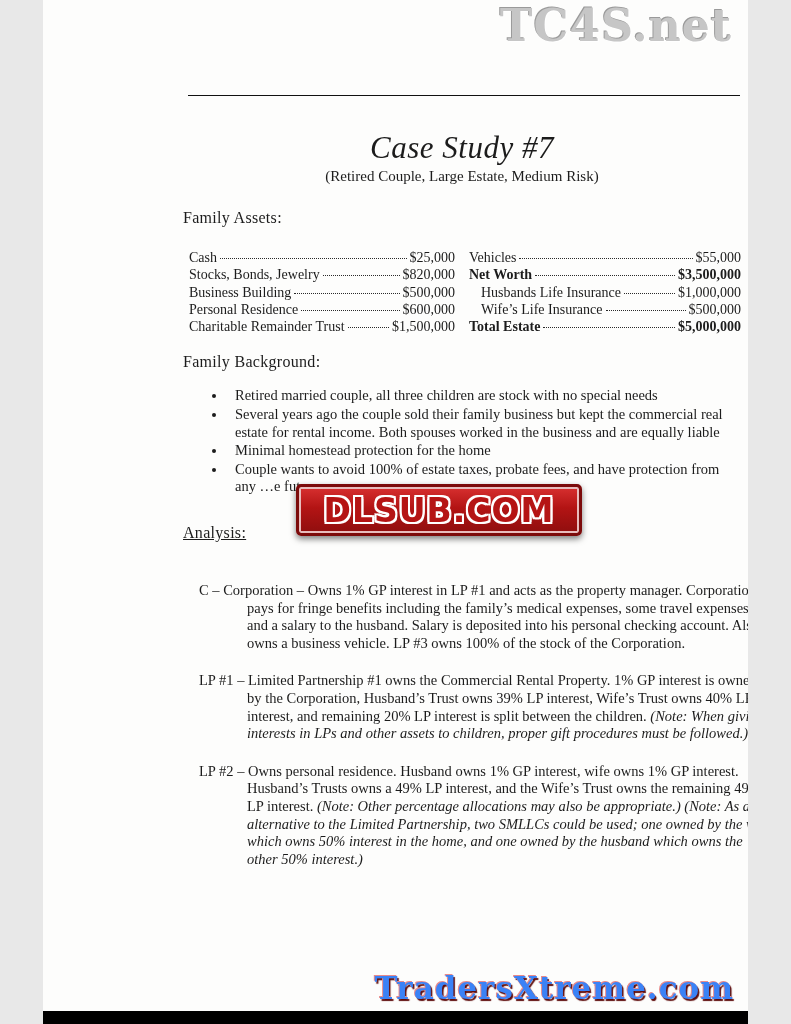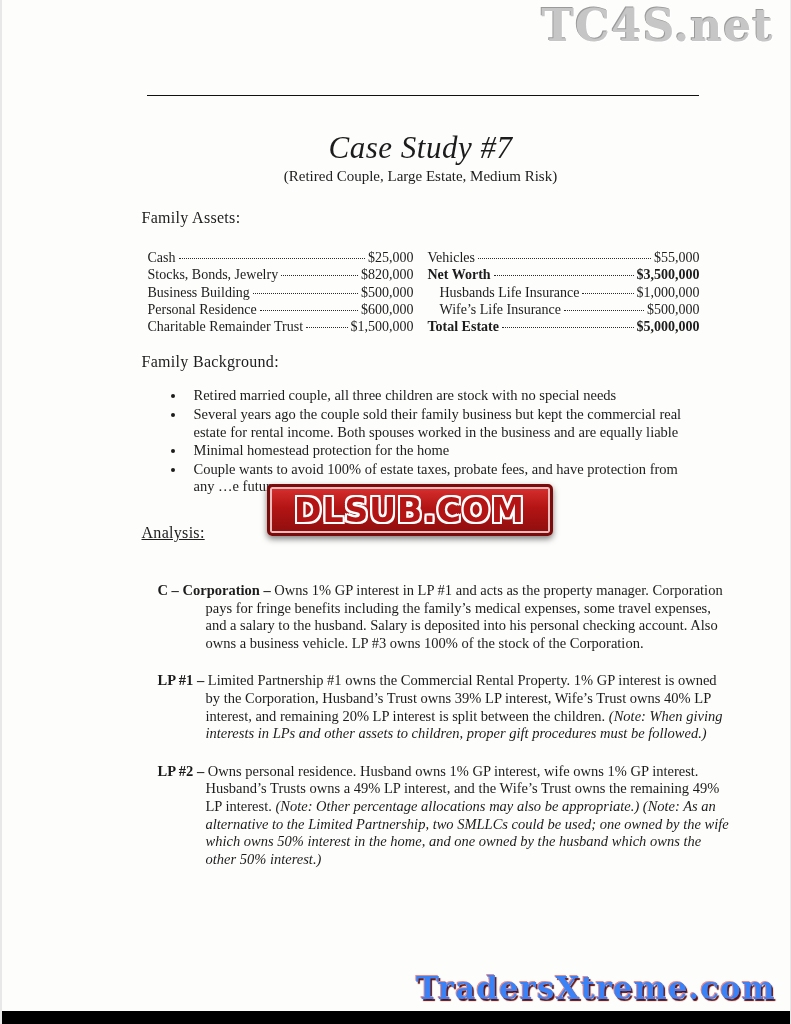--- a/index.html
+++ b/index.html
@@ -1,17 +1,17 @@
 <!DOCTYPE html>
 <html><head>
 <meta charset="utf-8">
 <style>
   html,body{margin:0;padding:0;background:#e8e8e8;}
   .page{
-    position:relative;width:788px;height:1024px;margin:0 auto;
+    position:relative;width:705px;height:1024px;margin:0 auto;
     background:#fdfdfc;overflow:hidden;
     font-family:"Liberation Serif","DejaVu Serif",serif;color:#1c1c1c;
   }
   
   .tc4s{
     position:absolute;top:0px;right:16px;
     font-family:"DejaVu Serif",serif;font-weight:bold;font-size:44px;
     color:#c6c6c6;letter-spacing:1px;
     text-shadow:-1px -1px 0 #9a9a9a,1px 1px 1px #ffffff;
   }
@@ -29,25 +29,25 @@
   .asset-row.bold{font-weight:bold;text-align:center;}
   .asset-row.indent{padding-left:12px;}
   .leader{flex:1;margin:0 3px;border-bottom:1.6px dotted #2a2a2a;transform:translateY(-3px);min-width:8px;}
   
   .bullets{margin:16px 0 0 44px;padding:0;font-size:14.5px;line-height:17.6px;}
   .bullets li{margin:0 0 1px 0;padding-left:8px;}
   
   .analysis-heading{margin-top:28px;text-decoration:underline;}
   .paras{margin-top:40px;}
   .para{font-size:14.5px;line-height:17.6px;margin:0 0 20px 16px;padding-left:48px;text-indent:-48px;width:526px;}
-  .para b{font-weight:bold;margin-top:12px;}
+  .para b{font-weight:normal;margin-top:12px;}
   .para .it{font-style:italic;}
   
   .stamp{
-    position:absolute;left:265px;top:484px;width:280px;height:46px;
+    position:absolute;left:253px;top:484px;width:280px;height:46px;
     background:linear-gradient(180deg,#d83030 0%,#b31414 45%,#8f0e0e 100%);
     border:3px solid #7c0b0b;border-radius:5px;
     box-shadow:0 3px 6px rgba(0,0,0,.5), inset 0 0 0 2px #e8bdbd;
     display:flex;align-items:center;justify-content:center;
   }
   .stamp-text{
     font-family:"DejaVu Sans",sans-serif;font-weight:bold;font-size:33px;letter-spacing:1px;
     color:#b51414;
     text-shadow:-2px -2px 0 #fff,2px -2px 0 #fff,-2px 2px 0 #fff,2px 2px 0 #fff,0 -2px 0 #fff,0 2px 0 #fff,-2px 0 0 #fff,2px 0 0 #fff;
   }

